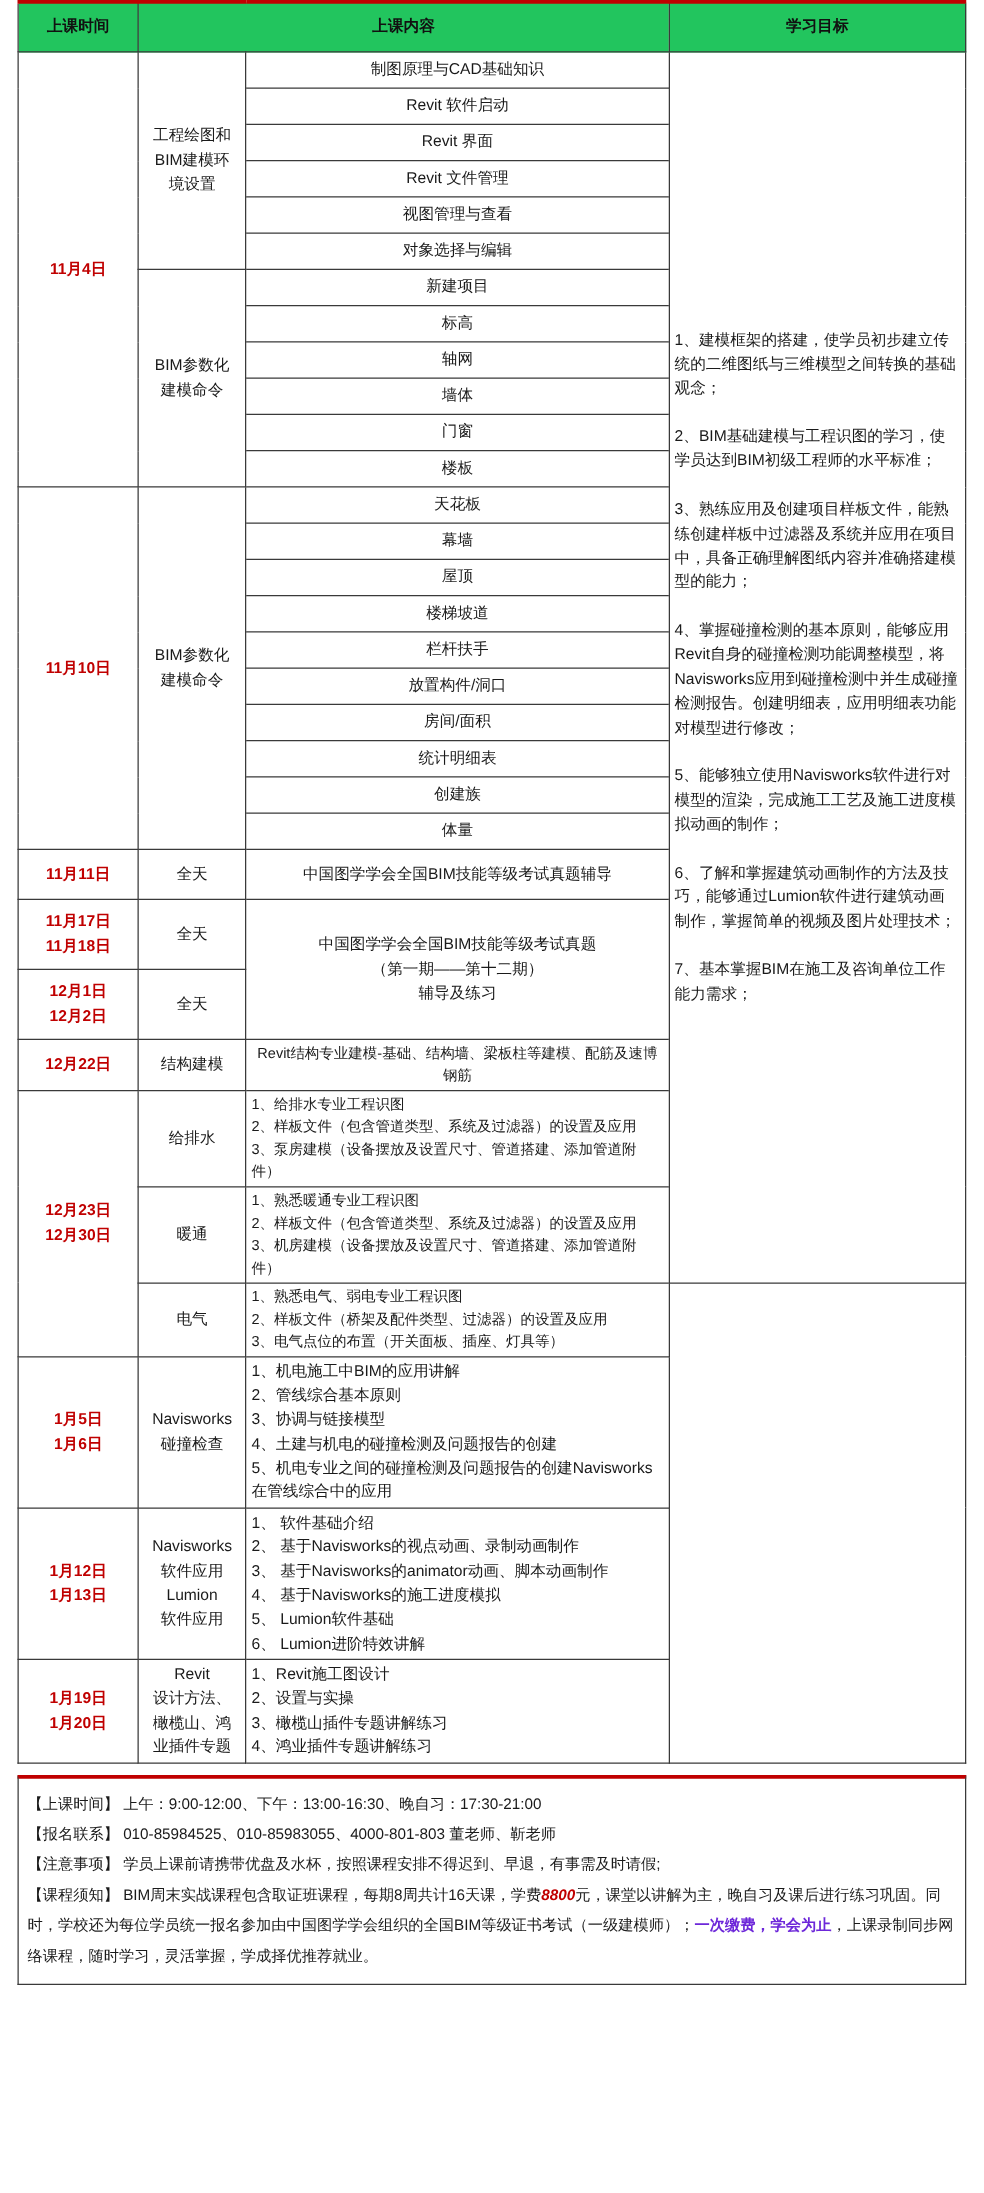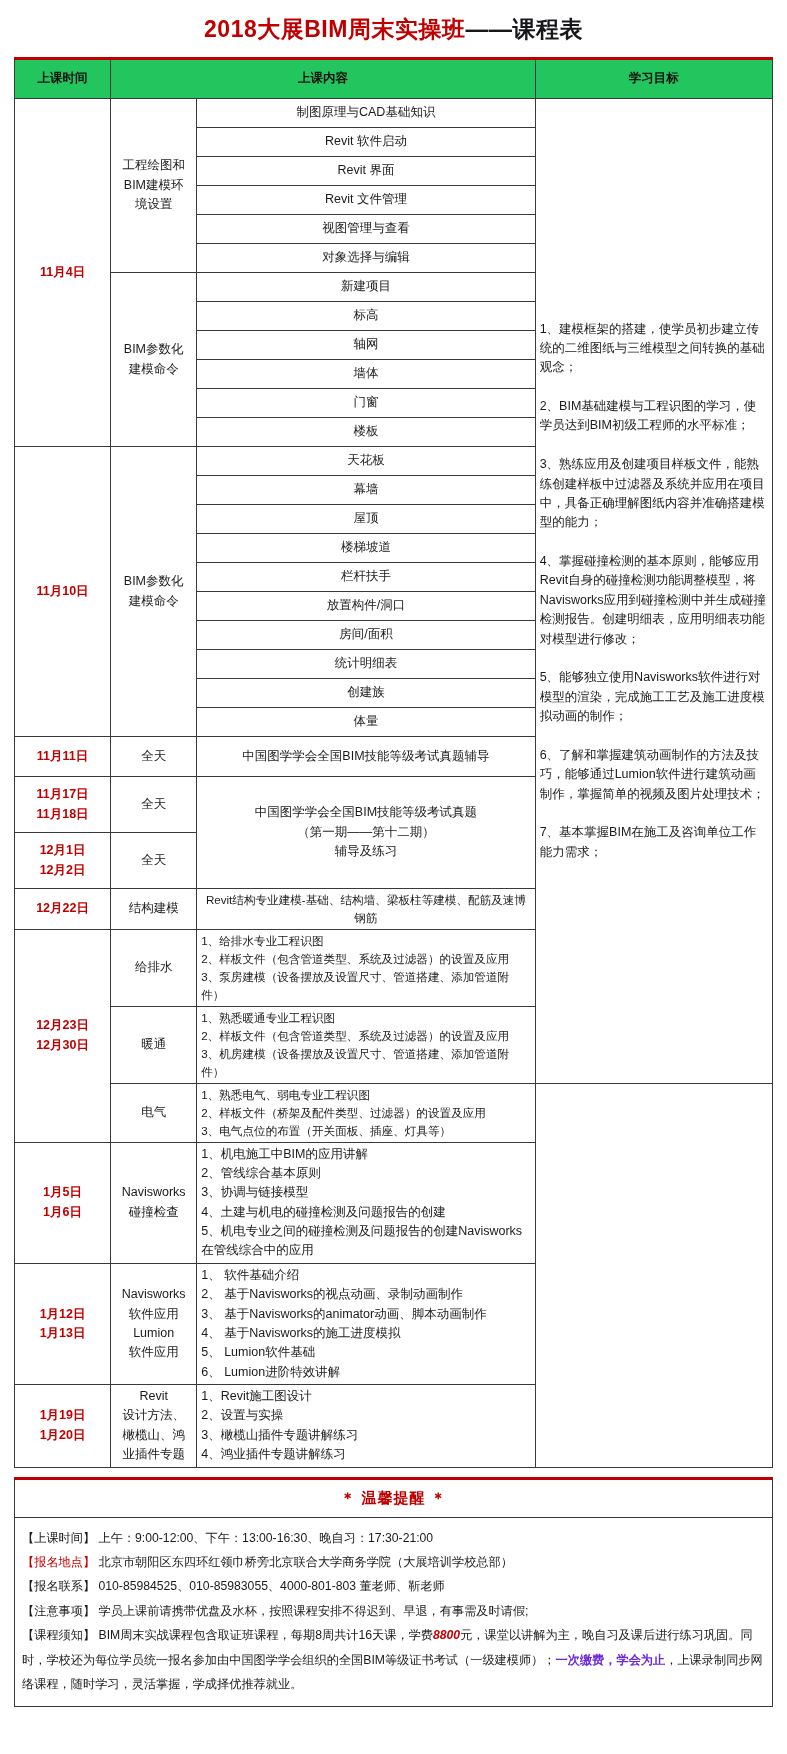--- a/index.html
+++ b/index.html
@@ -124,25 +124,20 @@
   .lbl{font-weight:normal;}
   .lbl-red{color:#c00000;font-weight:normal;}
   .price{color:#c00000;font-weight:bold;font-style:italic;margin-top:12px;}
   .hl-red{color:#6d28d9;font-weight:bold;}
 </style>
 </head>
 <body>
 
 <div class="page">
 
-  <div class="title-wrap">
-    <div class="title">
-      <span class="t-red">2018大展BIM周末实操班</span><span class="t-dark">——课程表</span>
-    </div>
-  </div>
 
   <table class="sched">
     <colgroup>
       <col class="col-date">
         <col class="col-topic">
         <col class="col-content">
         <col class="col-goal">
     </colgroup>
     <thead>
       <tr>
@@ -327,25 +322,23 @@
 业插件专题</td>
         <td class="content-l">1、Revit施工图设计
 2、设置与实操
 3、橄榄山插件专题讲解练习
 4、鸿业插件专题讲解练习</td>
       </tr>
     </tbody>
   </table>
 
   <div class="reminder">
-    <div class="reminder-head">＊  温馨提醒  ＊</div>
     <div class="reminder-body">
       <div id="reminder-lines">
           <p><span class="lbl">【上课时间】</span><span> 上午：9:00-12:00、下午：13:00-16:30、晚自习：17:30-21:00</span></p>
-          <p><span class="lbl-red">【报名地点】</span><span> 北京市朝阳区东四环红领巾桥旁北京联合大学商务学院（大展培训学校总部）</span></p>
           <p><span class="lbl">【报名联系】</span><span> 010-85984525、010-85983055、4000-801-803 董老师、靳老师</span></p>
           <p><span class="lbl">【注意事项】</span><span> 学员上课前请携带优盘及水杯，按照课程安排不得迟到、早退，有事需及时请假;</span></p>
         </div>
       <p>
         <span class="lbl">【课程须知】</span><span> BIM周末实战课程包含取证班课程，每期8周共计16天课，学费</span><span class="price">8800</span><span>元，课堂以讲解为主，晚自习及课后进行练习巩固。同时，学校还为每位学员统一报名参加由中国图学学会组织的全国BIM等级证书考试（一级建模师）；</span><span class="hl-red">一次缴费，学会为止</span><span>，上课录制同步网络课程，随时学习，灵活掌握，学成择优推荐就业。</span>
       </p>
     </div>
   </div>
 
 </div>

